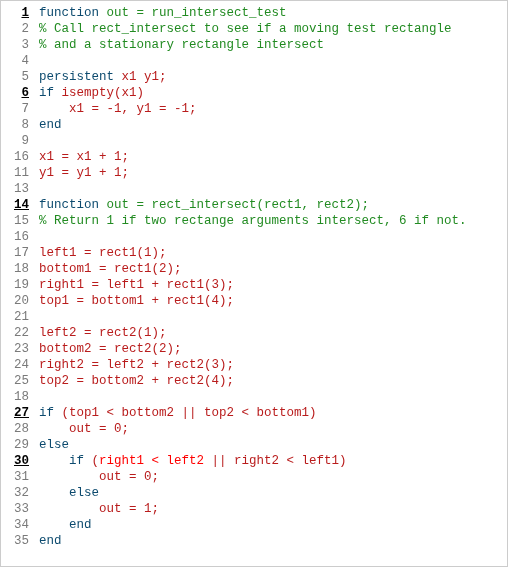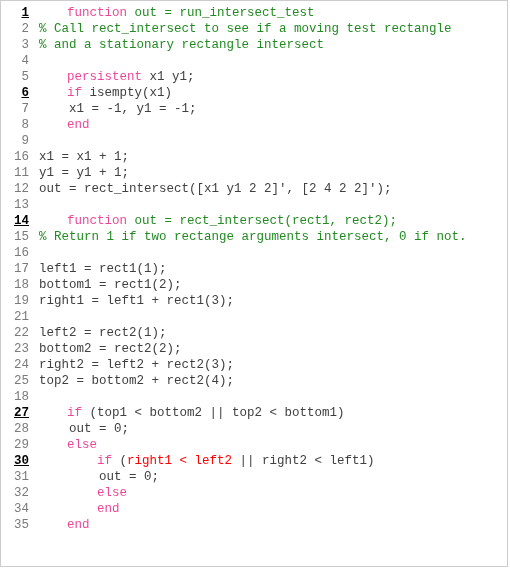--- a/index.html
+++ b/index.html
@@ -31,57 +31,58 @@
     flex-shrink: 0;
   }
   .gutter.exec {
     color: #000;
     font-weight: bold;
     text-decoration: underline;
   }
   .code {
     flex: 1;
   }
-  .kw { color: #ec4899; margin-left: 28px; }           
+  .kw { color: #0c4a6e; }           
   .cm { color: #228b22; }          
   .err { color: #ff0000; font-weight: normal; } 
-  .nrm { color: #404040; } 
+  .nrm { color: #b91c1c; } 
   
   .func-sig { color: #228b22; } 
 </style>
 </head>
 <body>
 
 <div class="editor" id="editor">
     <div class="line"><span class="gutter exec">1</span><span class="code"><span class="kw">function</span><span class="func-sig"> out = run_intersect_test</span></span></div>
     <div class="line"><span class="gutter">2</span><span class="code"><span class="cm">% Call rect_intersect to see if a moving test rectangle</span></span></div>
     <div class="line"><span class="gutter">3</span><span class="code"><span class="cm">% and a stationary rectangle intersect</span></span></div>
     <div class="line"><span class="gutter">4</span><span class="code"><span class="nrm"></span></span></div>
     <div class="line"><span class="gutter">5</span><span class="code"><span class="kw">persistent</span><span class="nrm"> x1 y1;</span></span></div>
     <div class="line"><span class="gutter exec">6</span><span class="code"><span class="kw">if</span><span class="nrm"> isempty(x1)</span></span></div>
     <div class="line"><span class="gutter">7</span><span class="code"><span class="nrm">    x1 = -1, y1 = -1;</span></span></div>
     <div class="line"><span class="gutter">8</span><span class="code"><span class="kw">end</span></span></div>
     <div class="line"><span class="gutter">9</span><span class="code"><span class="nrm"></span></span></div>
     <div class="line"><span class="gutter">16</span><span class="code"><span class="nrm">x1 = x1 + 1;</span></span></div>
     <div class="line"><span class="gutter">11</span><span class="code"><span class="nrm">y1 = y1 + 1;</span></span></div>
-    <div class="line"><span class="gutter">12</span><span class="code"><span class="nrm">out = rect_intersect([x1 y1 2 2]', [2 4 2 2]');</span></span></div>
     <div class="line"><span class="gutter">13</span><span class="code"><span class="nrm"></span></span></div>
     <div class="line"><span class="gutter exec">14</span><span class="code"><span class="kw">function</span><span class="func-sig"> out = rect_intersect(rect1, rect2);</span></span></div>
-    <div class="line"><span class="gutter">15</span><span class="code"><span class="cm">% Return 1 if two rectange arguments intersect, 0 if not.</span></span></div>
+    <div class="line"><span class="gutter">15</span><span class="code"><span class="cm">% Return 1 if two rectange arguments intersect, 6 if not.</span></span></div>
     <div class="line"><span class="gutter">16</span><span class="code"><span class="nrm"></span></span></div>
     <div class="line"><span class="gutter">17</span><span class="code"><span class="nrm">left1 = rect1(1);</span></span></div>
     <div class="line"><span class="gutter">18</span><span class="code"><span class="nrm">bottom1 = rect1(2);</span></span></div>
     <div class="line"><span class="gutter">19</span><span class="code"><span class="nrm">right1 = left1 + rect1(3);</span></span></div>
+    <div class="line"><span class="gutter">20</span><span class="code"><span class="nrm">top1 = bottom1 + rect1(4);</span></span></div>
     <div class="line"><span class="gutter">21</span><span class="code"><span class="nrm"></span></span></div>
     <div class="line"><span class="gutter">22</span><span class="code"><span class="nrm">left2 = rect2(1);</span></span></div>
     <div class="line"><span class="gutter">23</span><span class="code"><span class="nrm">bottom2 = rect2(2);</span></span></div>
     <div class="line"><span class="gutter">24</span><span class="code"><span class="nrm">right2 = left2 + rect2(3);</span></span></div>
     <div class="line"><span class="gutter">25</span><span class="code"><span class="nrm">top2 = bottom2 + rect2(4);</span></span></div>
     <div class="line"><span class="gutter">18</span><span class="code"><span class="nrm"></span></span></div>
     <div class="line"><span class="gutter exec">27</span><span class="code"><span class="kw">if</span><span class="nrm"> (top1 &lt; bottom2 || top2 &lt; bottom1)</span></span></div>
     <div class="line"><span class="gutter">28</span><span class="code"><span class="nrm">    out = 0;</span></span></div>
     <div class="line"><span class="gutter">29</span><span class="code"><span class="kw">else</span></span></div>
     <div class="line"><span class="gutter exec">30</span><span class="code"><span class="nrm">    </span><span class="kw">if</span><span class="nrm"> (</span><span class="err">right1 &lt; left2</span><span class="nrm"> || right2 &lt; left1)</span></span></div>
     <div class="line"><span class="gutter">31</span><span class="code"><span class="nrm">        out = 0;</span></span></div>
     <div class="line"><span class="gutter">32</span><span class="code"><span class="nrm">    </span><span class="kw">else</span></span></div>
+    <div class="line"><span class="gutter">33</span><span class="code"><span class="nrm">        out = 1;</span></span></div>
     <div class="line"><span class="gutter">34</span><span class="code"><span class="nrm">    </span><span class="kw">end</span></span></div>
     <div class="line"><span class="gutter">35</span><span class="code"><span class="kw">end</span></span></div>
   </div>
 
 </body></html>

